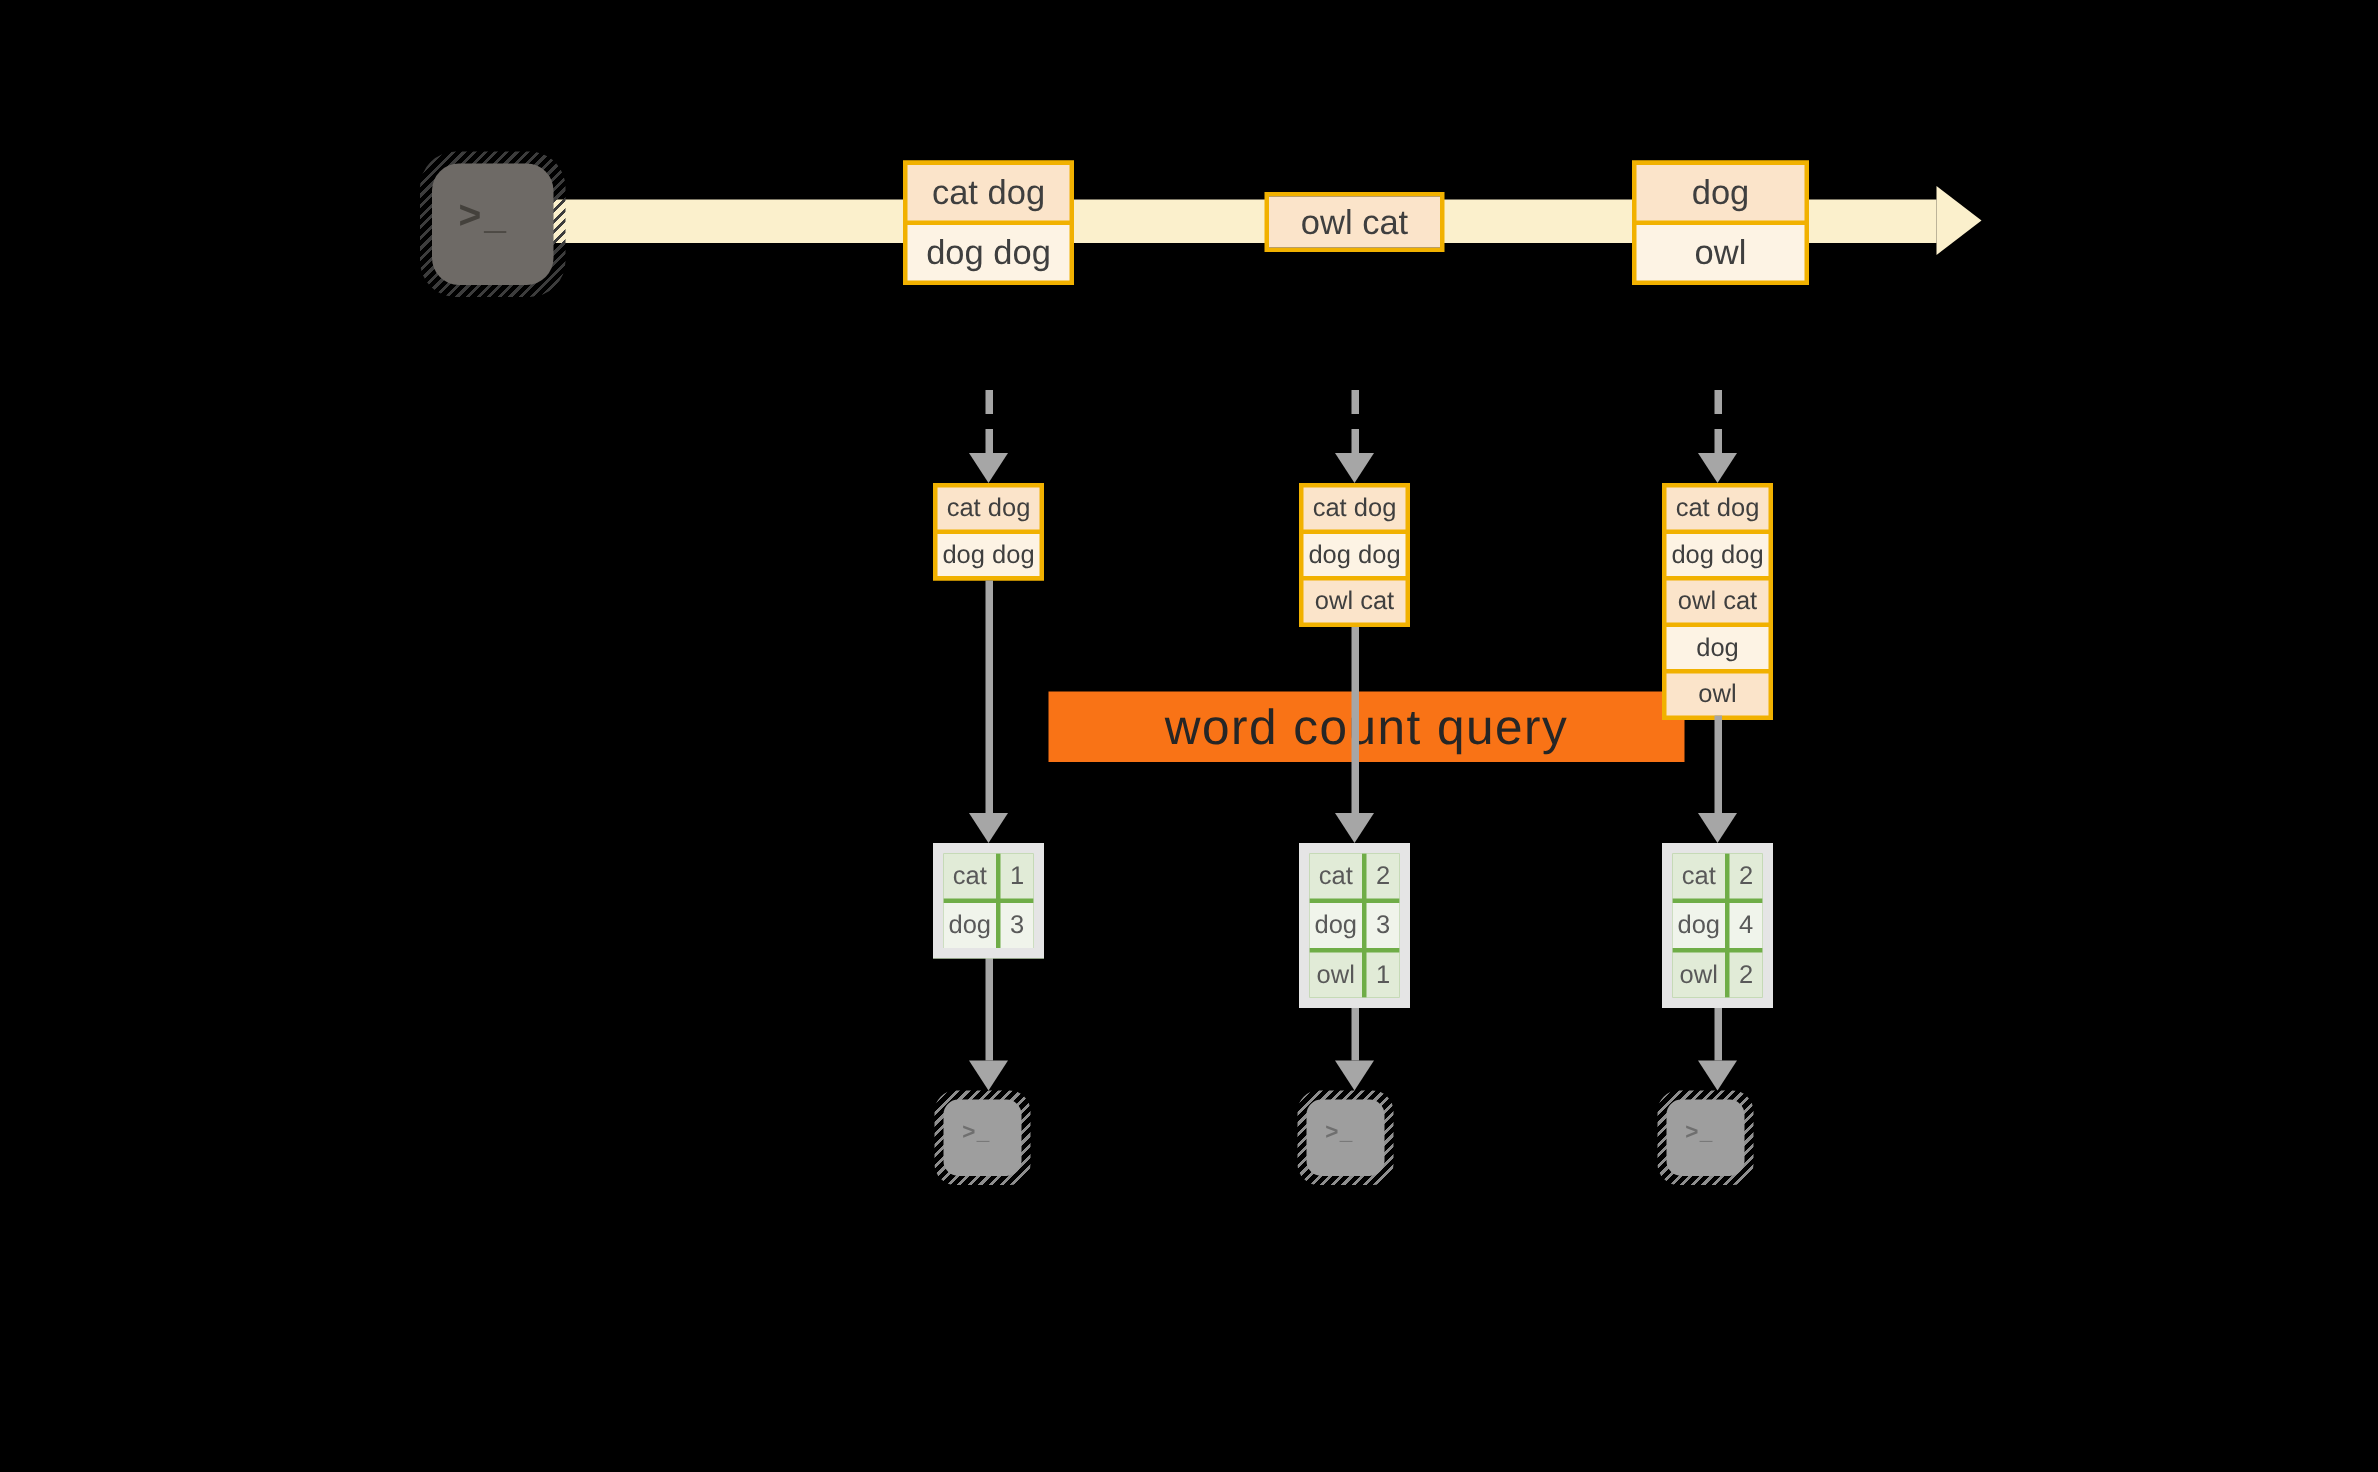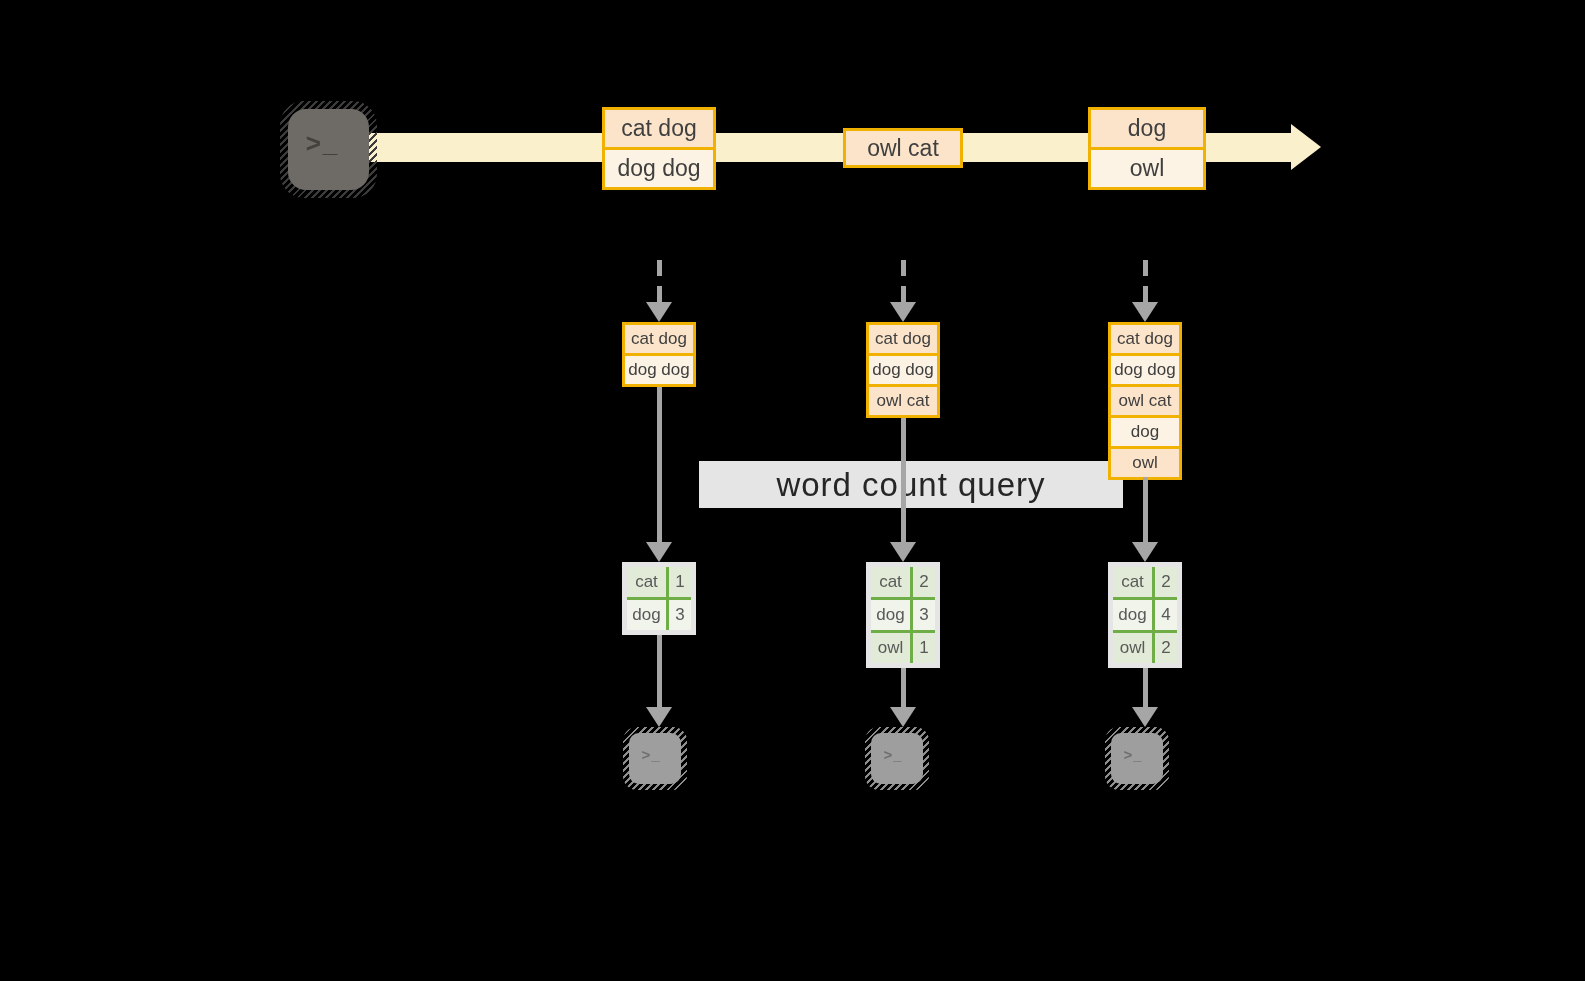--- a/index.html
+++ b/index.html
@@ -37,38 +37,38 @@
   .z2 { z-index: 2; } .z6 { z-index: 6; }
   .ocell { display: flex; align-items: center; justify-content: center;
            color: #3F3F3F; white-space: nowrap; }
   .ocell-lg { height: 37px; font-size: 23px; }
   .ocell-md { height: 34px; font-size: 23px; }
   .ocell-sm { height: 28px; font-size: 17px; }
   .tone-peach { background: #FBE4CA; }
   .tone-light { background: #FDF3E4; }
 
   
-  .gtable { position: absolute; z-index: 4; border: 5px solid #e5e5e5; background: #6FAD47;
+  .gtable { position: absolute; z-index: 4; border: 7px solid #e5e5e5; background: #6FAD47;
             display: grid; grid-template-columns: 1fr 22px; gap: 3px; box-sizing: border-box; }
   .gcell { height: 30px; display: flex; align-items: center; justify-content: center;
            font-size: 17px; color: #595959; }
   .g-dark  { background: #E1EBD7; }
   .g-light { background: #F0F4EB; }
 
   
   .vline { position: absolute; width: 5px; background: #A6A6A6; z-index: 3; }
   .vline-dashed { background: repeating-linear-gradient(to bottom, #A6A6A6 0 16px, transparent 16px 26px); }
   .vhead { position: absolute; width: 0; height: 0; z-index: 3;
            border-left: 13px solid transparent; border-right: 13px solid transparent;
            border-top: 20px solid #A6A6A6; }
   .z7 { z-index: 7; }
 
   
   .query-band { position: absolute; left: 699px; top: 461px; width: 424px; height: 47px;
-                background: #e5e5e5; z-index: 5;
+                background: #f97316; z-index: 5;
                 display: flex; align-items: center; justify-content: center;
                 font-size: 33px; font-weight: 300; color: #262626; letter-spacing: 1px;
                 white-space: nowrap; }
 </style>
 </head>
 <body>
 
 <div class="canvas">
 
   <div class="tl-band"></div>

